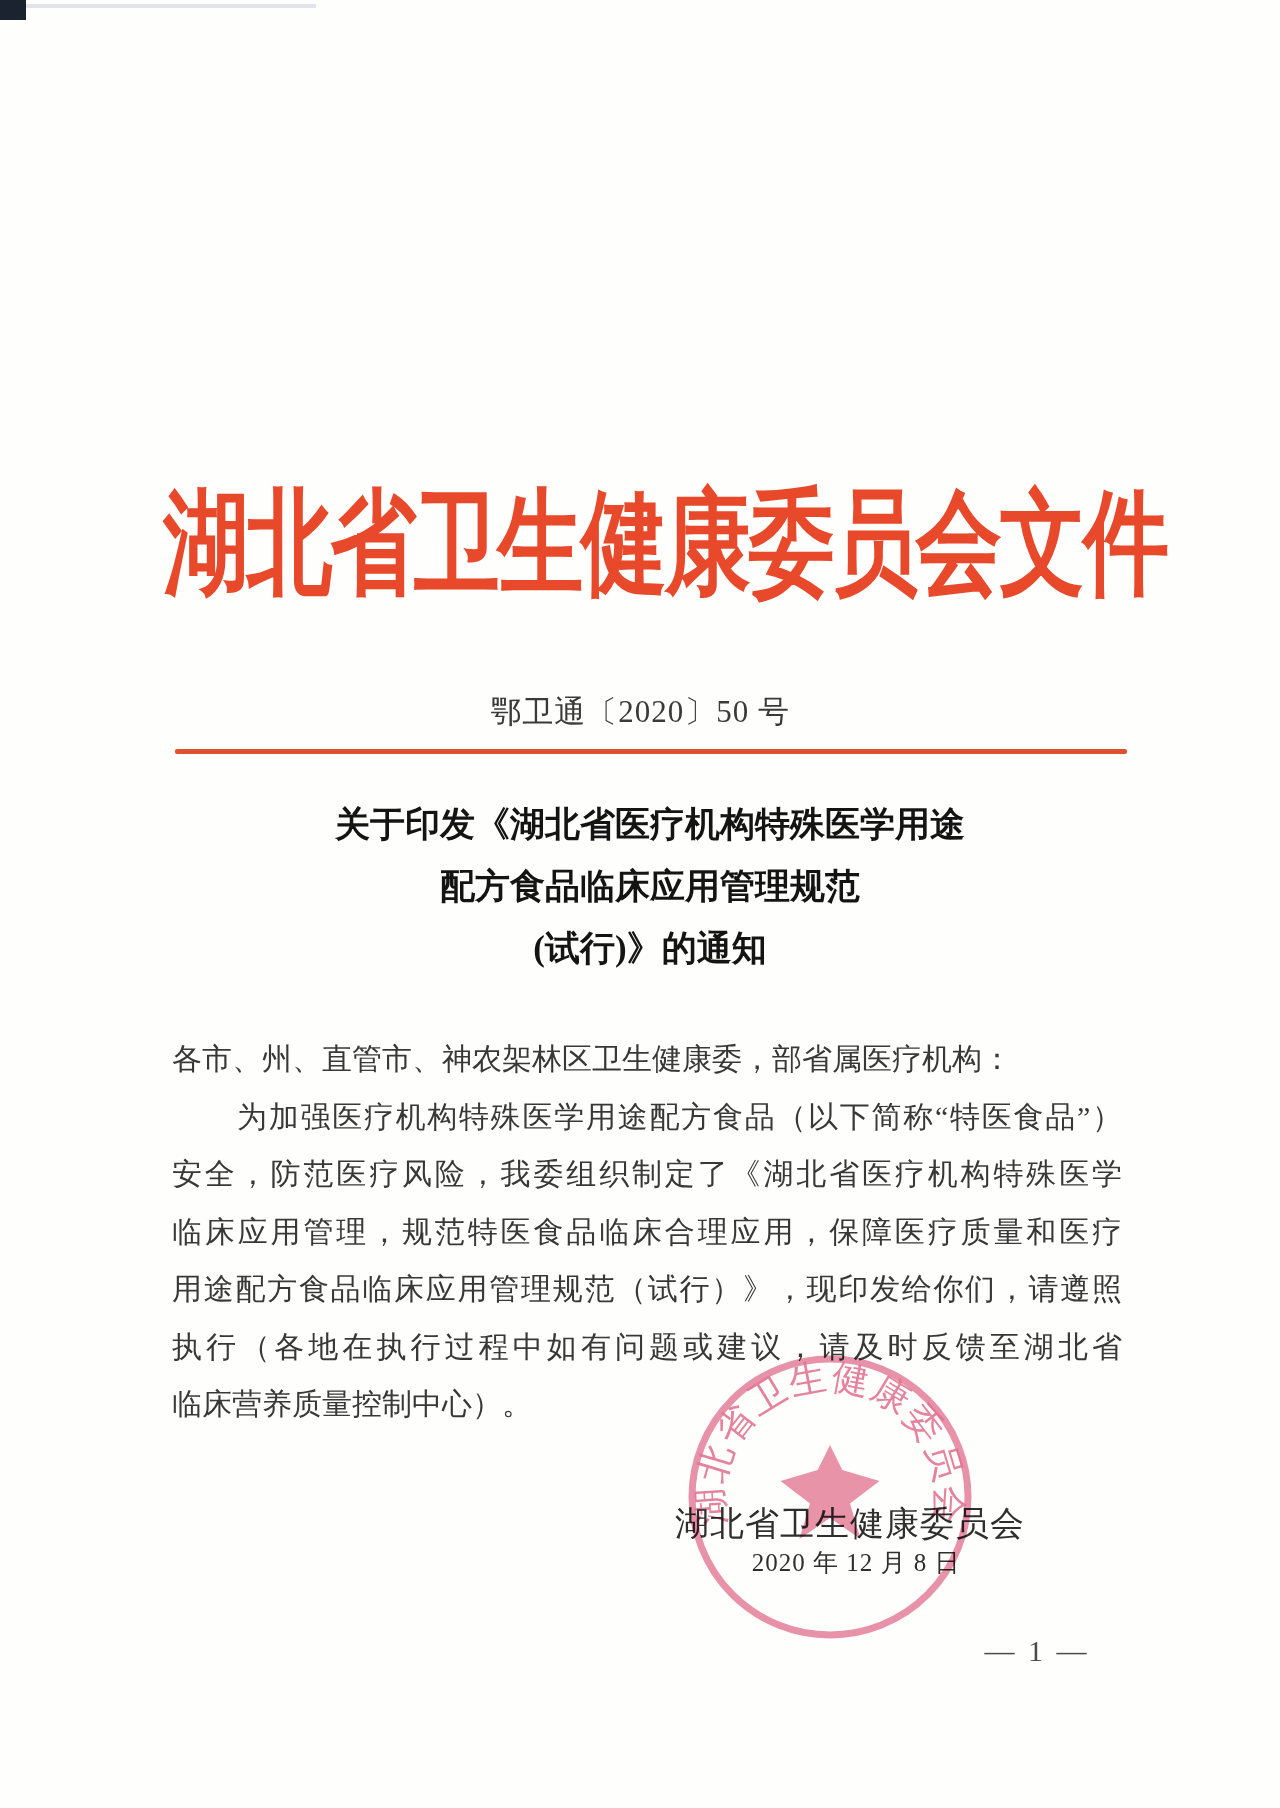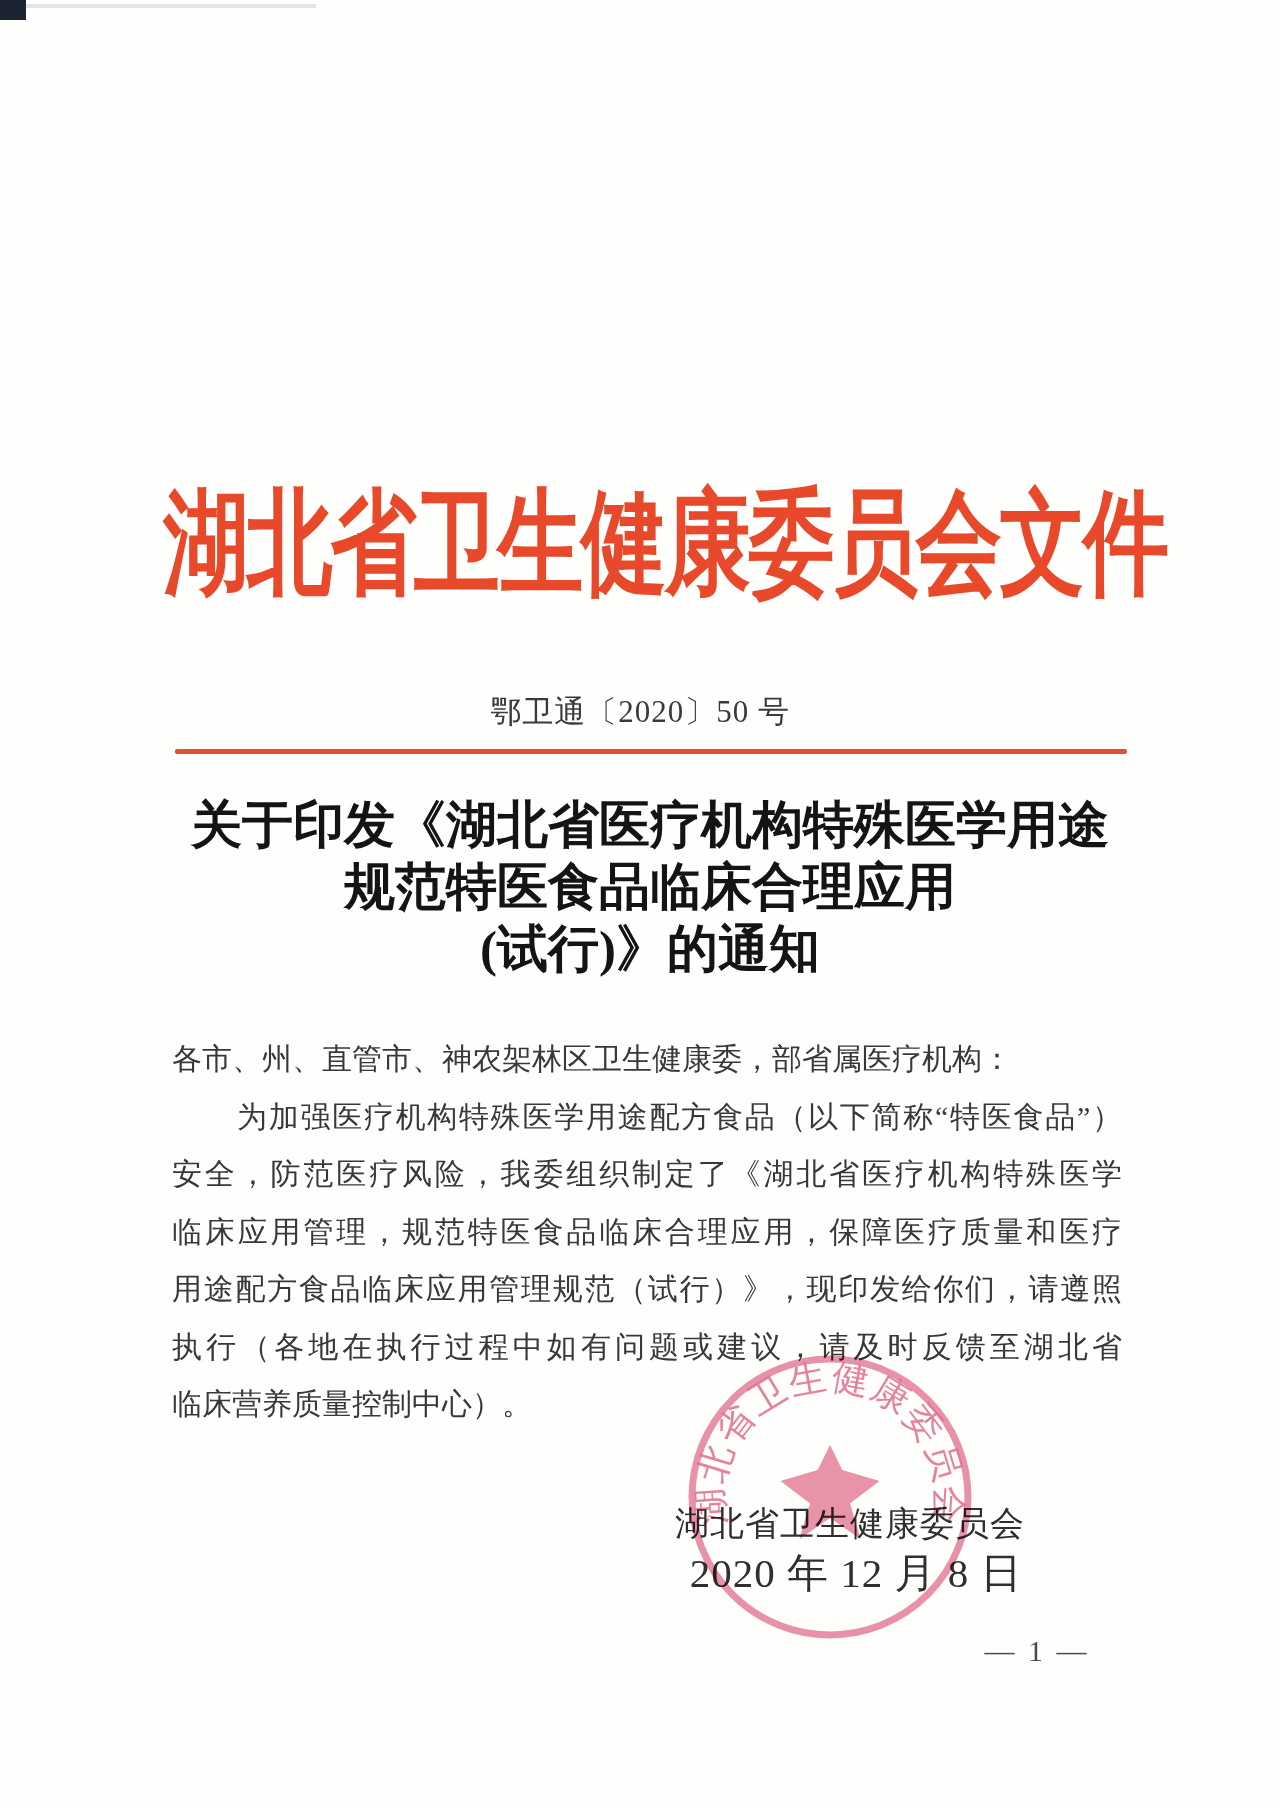--- a/index.html
+++ b/index.html
@@ -35,42 +35,42 @@
   }
 
   .red-rule{
     position:absolute;top:749px;left:175px;
     width:952px;height:5px;border-radius:2px;
   }
 
   .doc-title{
     position:absolute;top:794px;left:0;width:1280px;
     text-align:center;
-    font-size:51px;line-height:62px;font-weight:bold;color:#141414;
+    font-size:35px;line-height:62px;font-weight:bold;color:#141414;
     padding-left:20px;box-sizing:border-box;
   }
 
   .body-block{
     position:absolute;top:1030px;left:172px;width:950px;
     font-size:30px;color:#383838;
   }
   .body-line{
     height:57.5px;line-height:57.5px;
     overflow:visible;
   }
   .body-line.justify{text-align:justify;text-align-last:justify;}
   .body-line.indent{text-indent:65px;}
 
   .signature{
     position:absolute;top:1501px;left:650px;width:400px;
     text-align:center;font-size:34px;color:#2f2f2f;letter-spacing:1px;
   }
   .date-line{
     position:absolute;top:1546px;left:656px;width:400px;
-    text-align:center;font-size:41px;color:#2f2f2f;letter-spacing:1px;
+    text-align:center;font-size:25px;color:#2f2f2f;letter-spacing:1px;
   }
   .page-number{
     position:absolute;top:1634px;left:937px;width:200px;
     text-align:center;font-size:30px;color:#4a4a4a;letter-spacing:3px;
   }
 
   .seal{
     position:absolute;left:670px;top:1337px;width:320px;height:320px;
     mix-blend-mode:multiply;opacity:.85;
     pointer-events:none;
@@ -87,21 +87,21 @@
   <div class="header-title">
     <span style="color: rgb(232, 73, 43);">湖北省卫生健康委员会文件</span>
   </div>
 
   <div class="doc-number">鄂卫通〔2020〕50 号</div>
 
   <div class="red-rule" style="background: rgb(224, 81, 47);"></div>
 
   <div class="doc-title">
     <div>关于印发《湖北省医疗机构特殊医学用途</div>
-    <div>规范特医食品临床合理应用</div>
+    <div>配方食品临床应用管理规范</div>
     <div>(试行)》的通知</div>
   </div>
 
   <div class="body-block" style="color: rgb(56, 56, 56);">
       <div class="body-line">各市、州、直管市、神农架林区卫生健康委，部省属医疗机构：</div>
       <div class="body-line indent justify">为加强医疗机构特殊医学用途配方食品（以下简称“特医食品”）</div>
       <div class="body-line justify">安全，防范医疗风险，我委组织制定了《湖北省医疗机构特殊医学</div>
       <div class="body-line justify">临床应用管理，规范特医食品临床合理应用，保障医疗质量和医疗</div>
       <div class="body-line justify">用途配方食品临床应用管理规范（试行）》，现印发给你们，请遵照</div>
       <div class="body-line justify">执行（各地在执行过程中如有问题或建议，请及时反馈至湖北省</div>

